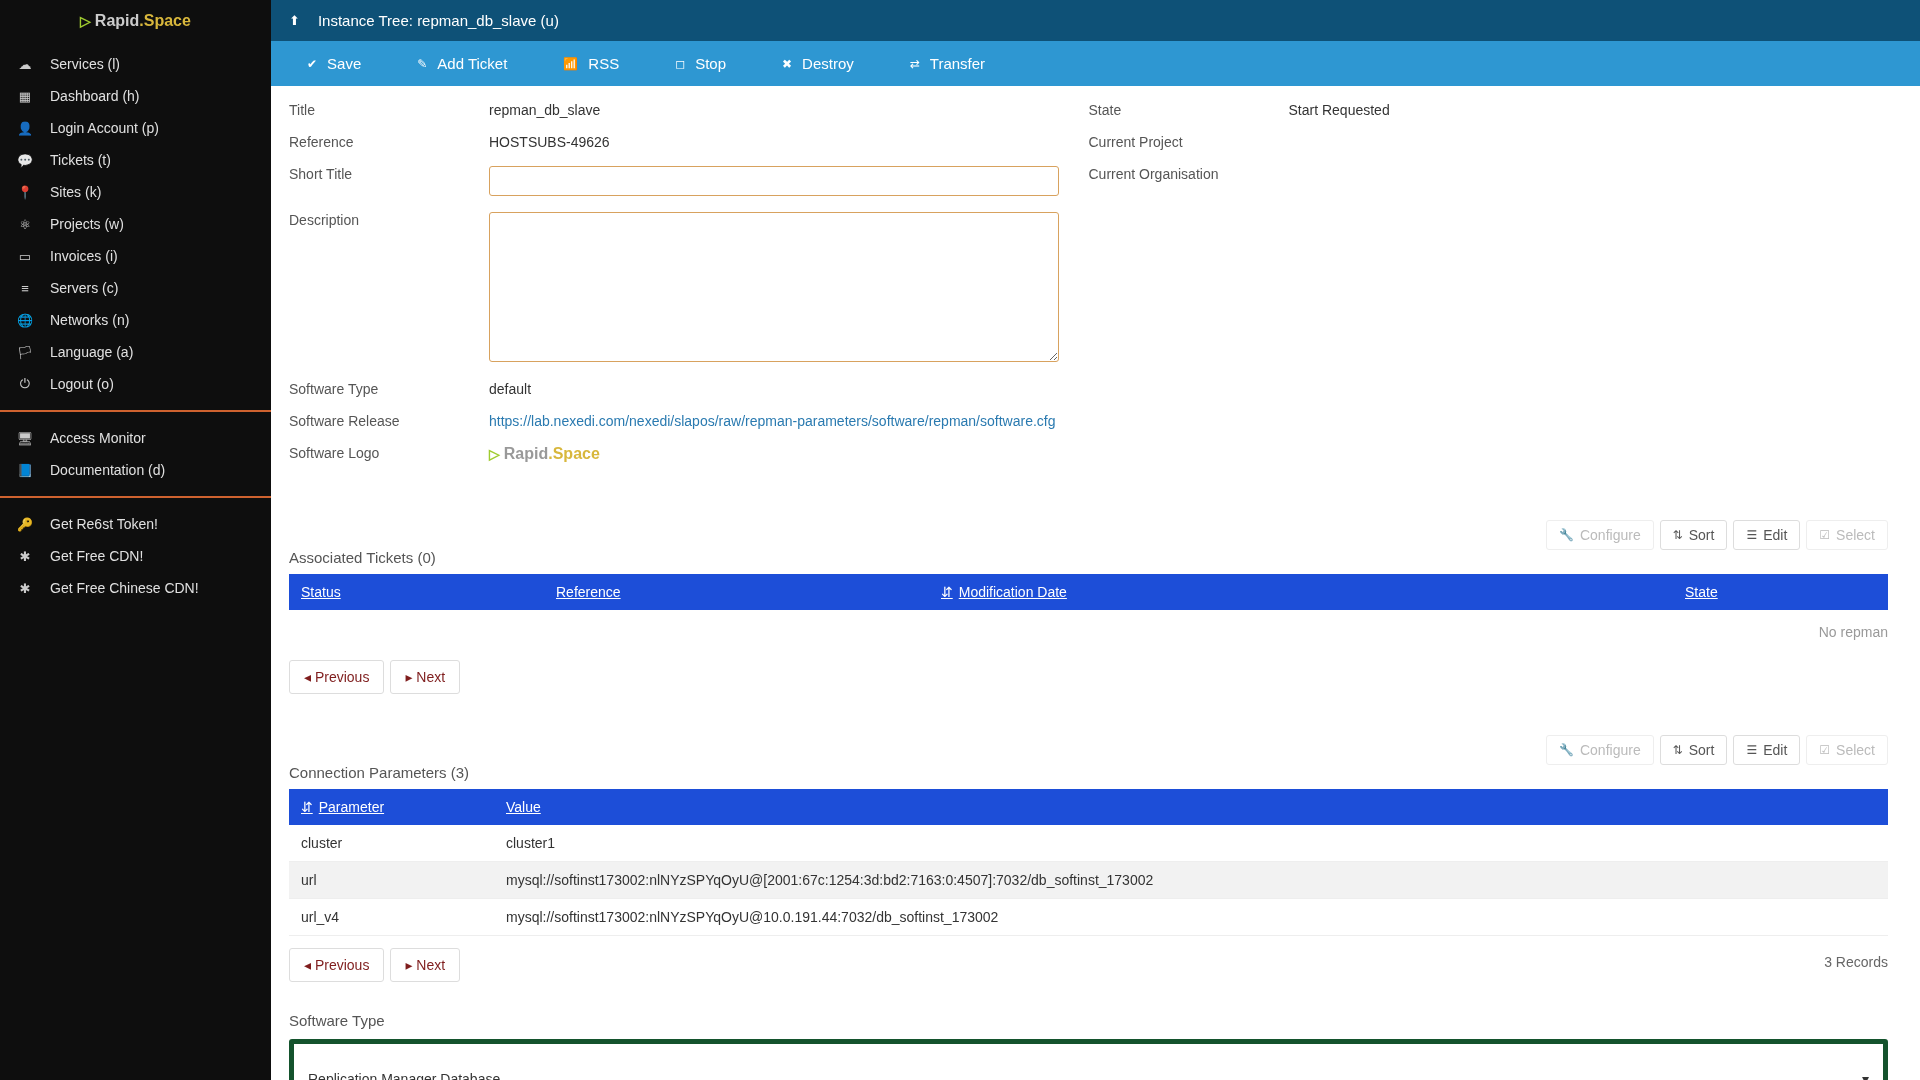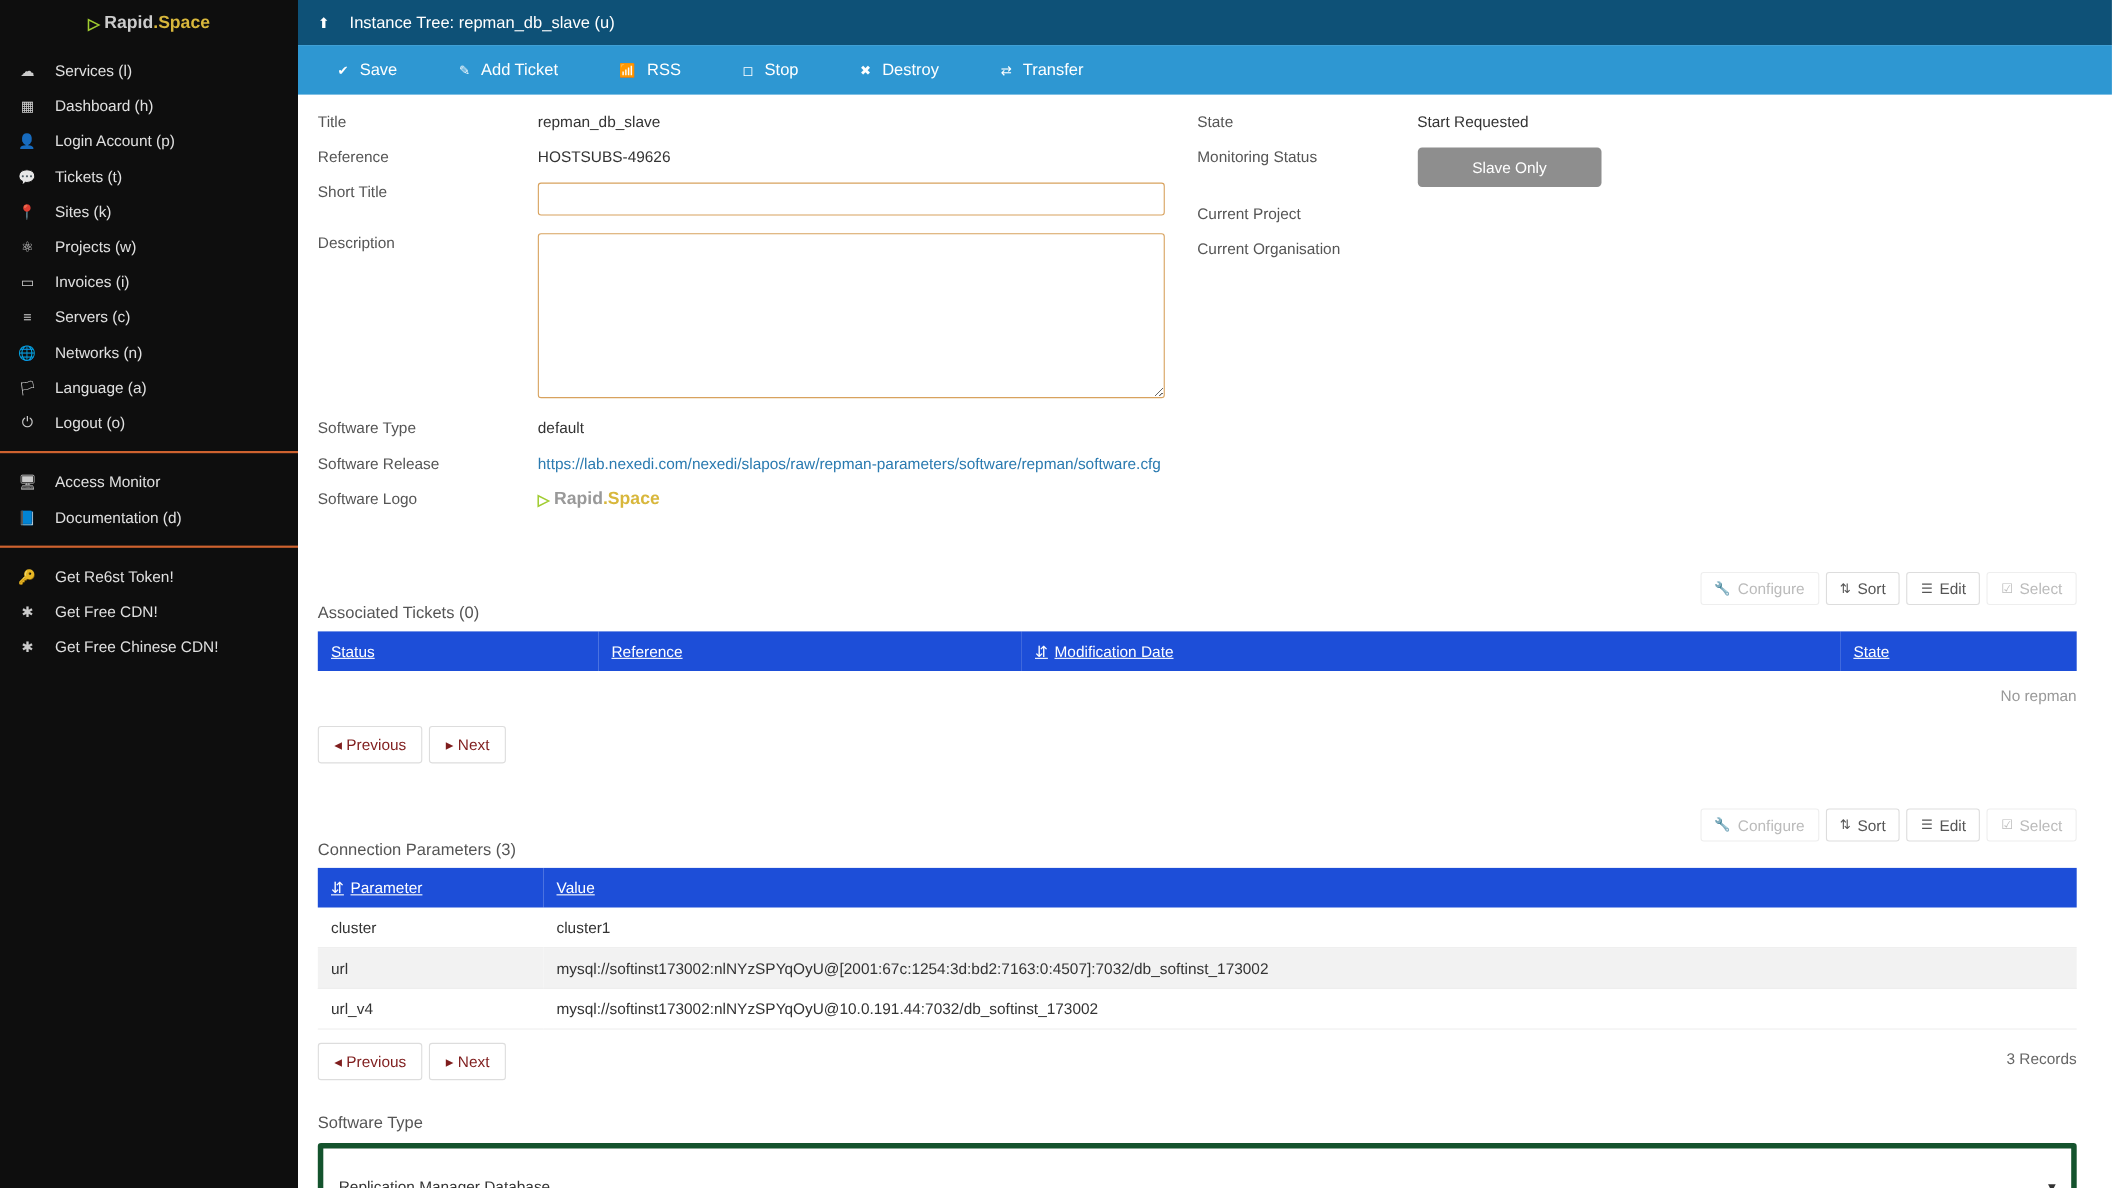--- a/index.html
+++ b/index.html
@@ -220,24 +220,20 @@
               </div>
             </div>
         </div>
 
         <div class="form-col">
           <div class="field">
               <div class="field-label">State</div>
               <div class="field-value">Start Requested</div>
             </div>
           <div class="field">
-              <div class="field-label">Monitoring Status</div>
-              <div class="field-value"><span class="badge-btn">Slave Only</span></div>
-            </div>
-          <div class="field">
               <div class="field-label">Current Project</div>
               <div class="field-value"></div>
             </div>
           <div class="field">
               <div class="field-label">Current Organisation</div>
               <div class="field-value"></div>
             </div>
         </div>
       </div>
 

